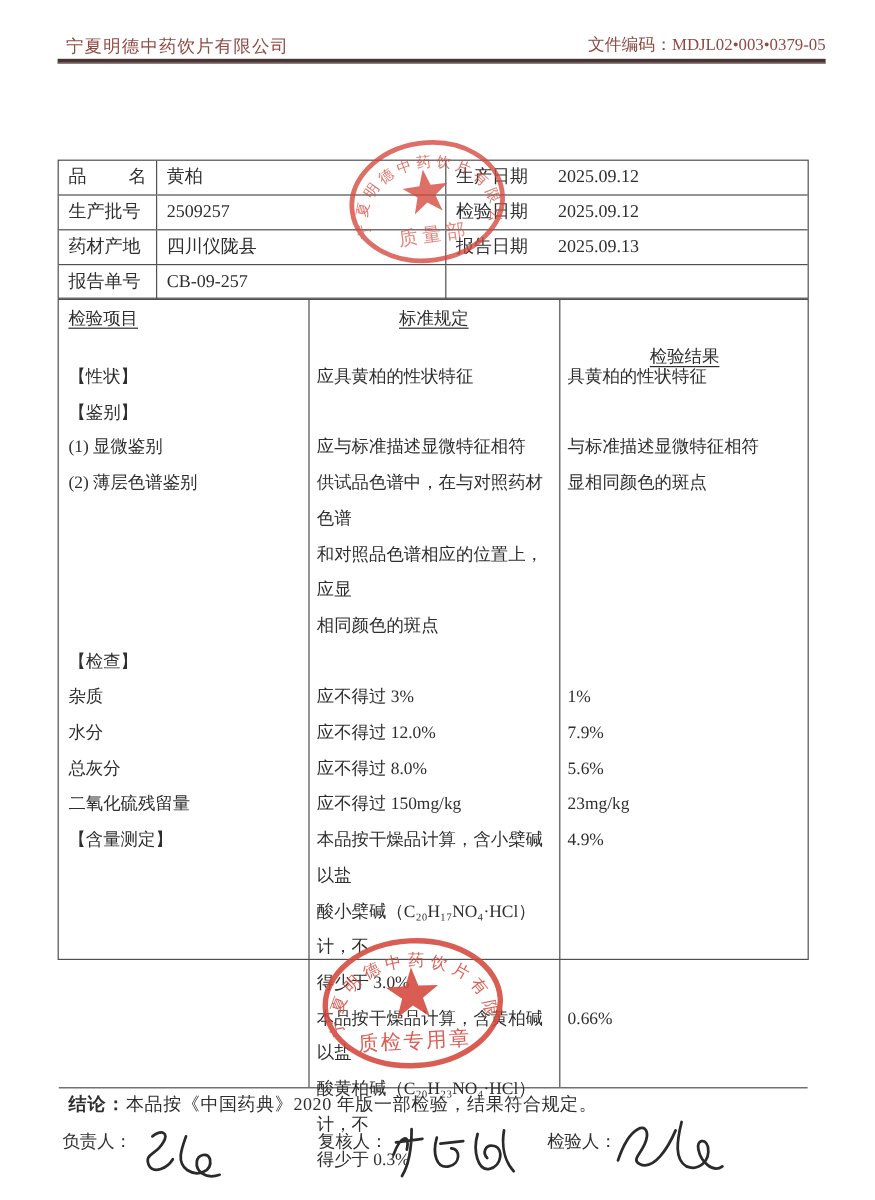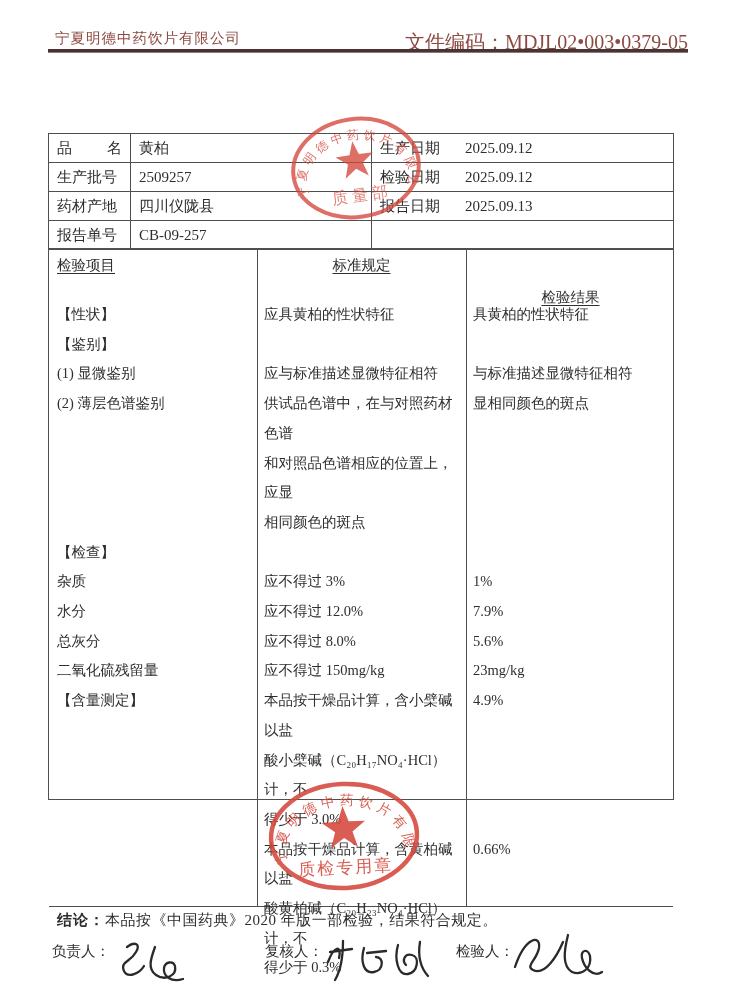--- a/index.html
+++ b/index.html
@@ -1,21 +1,21 @@
 <!DOCTYPE html>
 <html><head>
 <meta charset="utf-8">
 <style>
   html,body{margin:0;padding:0;background:#fff;}
   .page{position:relative;width:729px;height:1000px;background:#ffffff;overflow:hidden;
         font-family:"Liberation Serif","DejaVu Serif",serif;color:#2e2e2e;}
   .abs{position:absolute;}
   
   .hdr-company{left:55px;top:29px;font-size:14.5px;color:#8d4a42;letter-spacing:1px;}
-  .hdr-code{top:29px;right:41px;font-size:20px;color:#8d4a42;}
+  .hdr-code{top:29px;right:41px;font-size:14px;color:#8d4a42;}
   .hdr-rule{left:48px;top:49px;width:640px;height:3px;background:#493433;border-bottom:1px solid #8a7a78;}
   
   .title{left:0;top:84px;width:100%;text-align:center;font-size:24px;font-weight:bold;
          letter-spacing:3px;color:#151515;}
   
   .info-table{left:48px;top:133px;width:626px;height:116px;border:1px solid #4f4f4f;box-sizing:border-box;font-size:15px;}
   .irow{display:flex;height:28px;line-height:28px;border-top:1px solid #4f4f4f;}
   .irow:first-child{border-top:none;}
   .icell-label{width:65px;padding:0 8px;border-right:1px solid #4f4f4f;display:flex;}
   .icell-label.spread{justify-content:space-between;}

